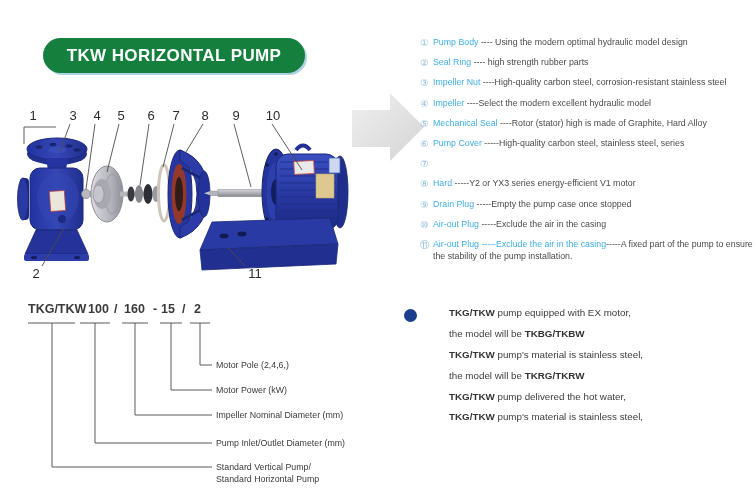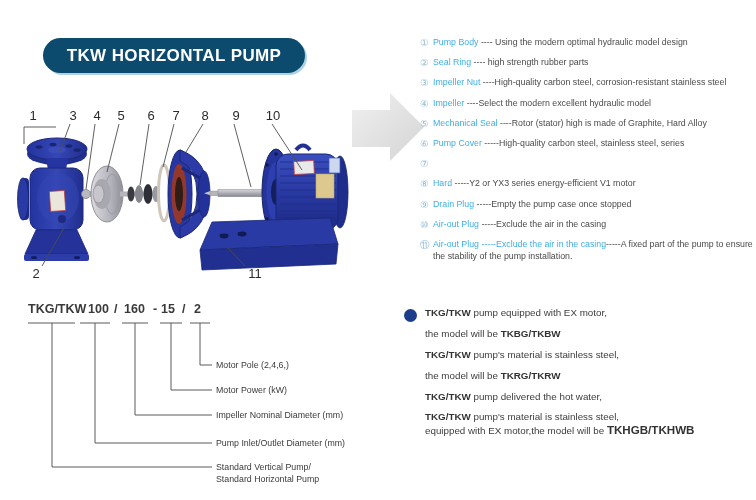--- a/index.html
+++ b/index.html
@@ -5,21 +5,21 @@
   * { margin:0; padding:0; box-sizing:border-box; }
   html,body { background:#fff; }
   .page {
     position:relative; width:756px; height:500px; background:#ffffff;
     font-family:"Liberation Sans", sans-serif; overflow:hidden;
   }
 
   
   .banner-pill {
     position:absolute; left:43px; top:38px; width:262px; height:35px;
-    background:#0c4a6e; border-radius:18px;
+    background:#15803d; border-radius:18px;
     display:flex; align-items:center; justify-content:center;
     color:#fff; font-weight:bold; font-size:17px; letter-spacing:.4px;
     box-shadow:2px 2px 0 rgba(18,125,175,.35);
   }
 
   
   .diagram-svg { position:absolute; left:0; top:88px; }
   .callout-num { font-size:13px; fill:#2b2b2b; }
   .leader { stroke:#4d4d4d; stroke-width:.9; fill:none; }
 
@@ -34,21 +34,21 @@
   .modelcode-svg { position:absolute; left:20px; top:293px; }
   .mc-seg { font-size:12.5px; font-weight:bold; fill:#3a3a3a; }
   .mc-line { stroke:#5a5a5a; stroke-width:1; fill:none; }
   .mc-label { font-size:8.8px; fill:#3a3a3a; }
 
   
   .variants { position:absolute; left:404px; top:307px; width:350px; }
   .variant-bullet { position:absolute; left:0; top:2px; width:13px; height:13px;
     border-radius:50%; background:#1A3E8C; }
   .v-lines { margin-left:21px; }
-  .v-line { font-size:9.8px; line-height:12.5px; color:#3c3c3c; margin-bottom:8.4px; }
+  .v-line { font-size:9.8px; line-height:12.5px; color:#3c3c3c; margin-bottom:8.4px;margin-left:24px; }
   .v-line.tight { margin-bottom:0; }
   .v-line .lead, .v-line .code { font-weight:bold; color:#333; }
   .v-line .code.big { font-size:11.6px; }
 </style>
 </head>
 <body>
 
 <div class="page">
 
   <div class="banner-pill">
@@ -287,17 +287,16 @@
 
   <div class="variants">
     <div class="variant-bullet"></div>
     <div class="v-lines">
       <div class="v-line"><span class="lead">TKG/TKW</span><span> pump equipped with EX motor,</span></div>
       <div class="v-line"><span>the model will be </span><span class="code">TKBG/TKBW</span></div>
       <div class="v-line"><span class="lead">TKG/TKW</span><span> pump's material is stainless steel,</span></div>
       <div class="v-line"><span>the model will be </span><span class="code">TKRG/TKRW</span></div>
       <div class="v-line"><span class="lead">TKG/TKW</span><span> pump delivered the hot water,</span></div>
       <div class="v-line tight"><span class="lead">TKG/TKW</span><span> pump's material is stainless steel,</span></div>
-      <div class="v-line"><span>equipped with EX motor,the model will be </span><span class="code big">TKHGB/TKHWB</span></div>
     </div>
   </div>
 
 </div>
 
 </body></html>

